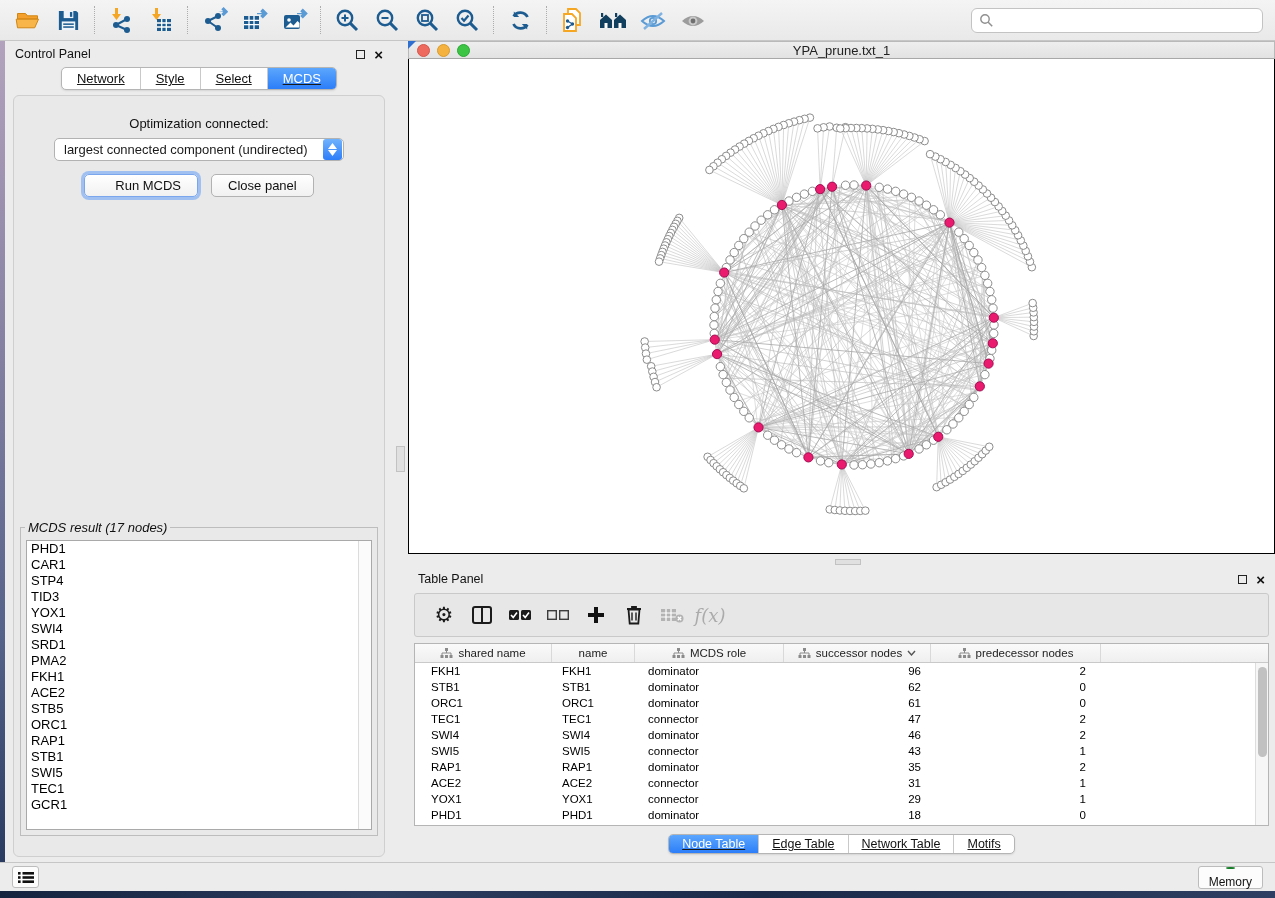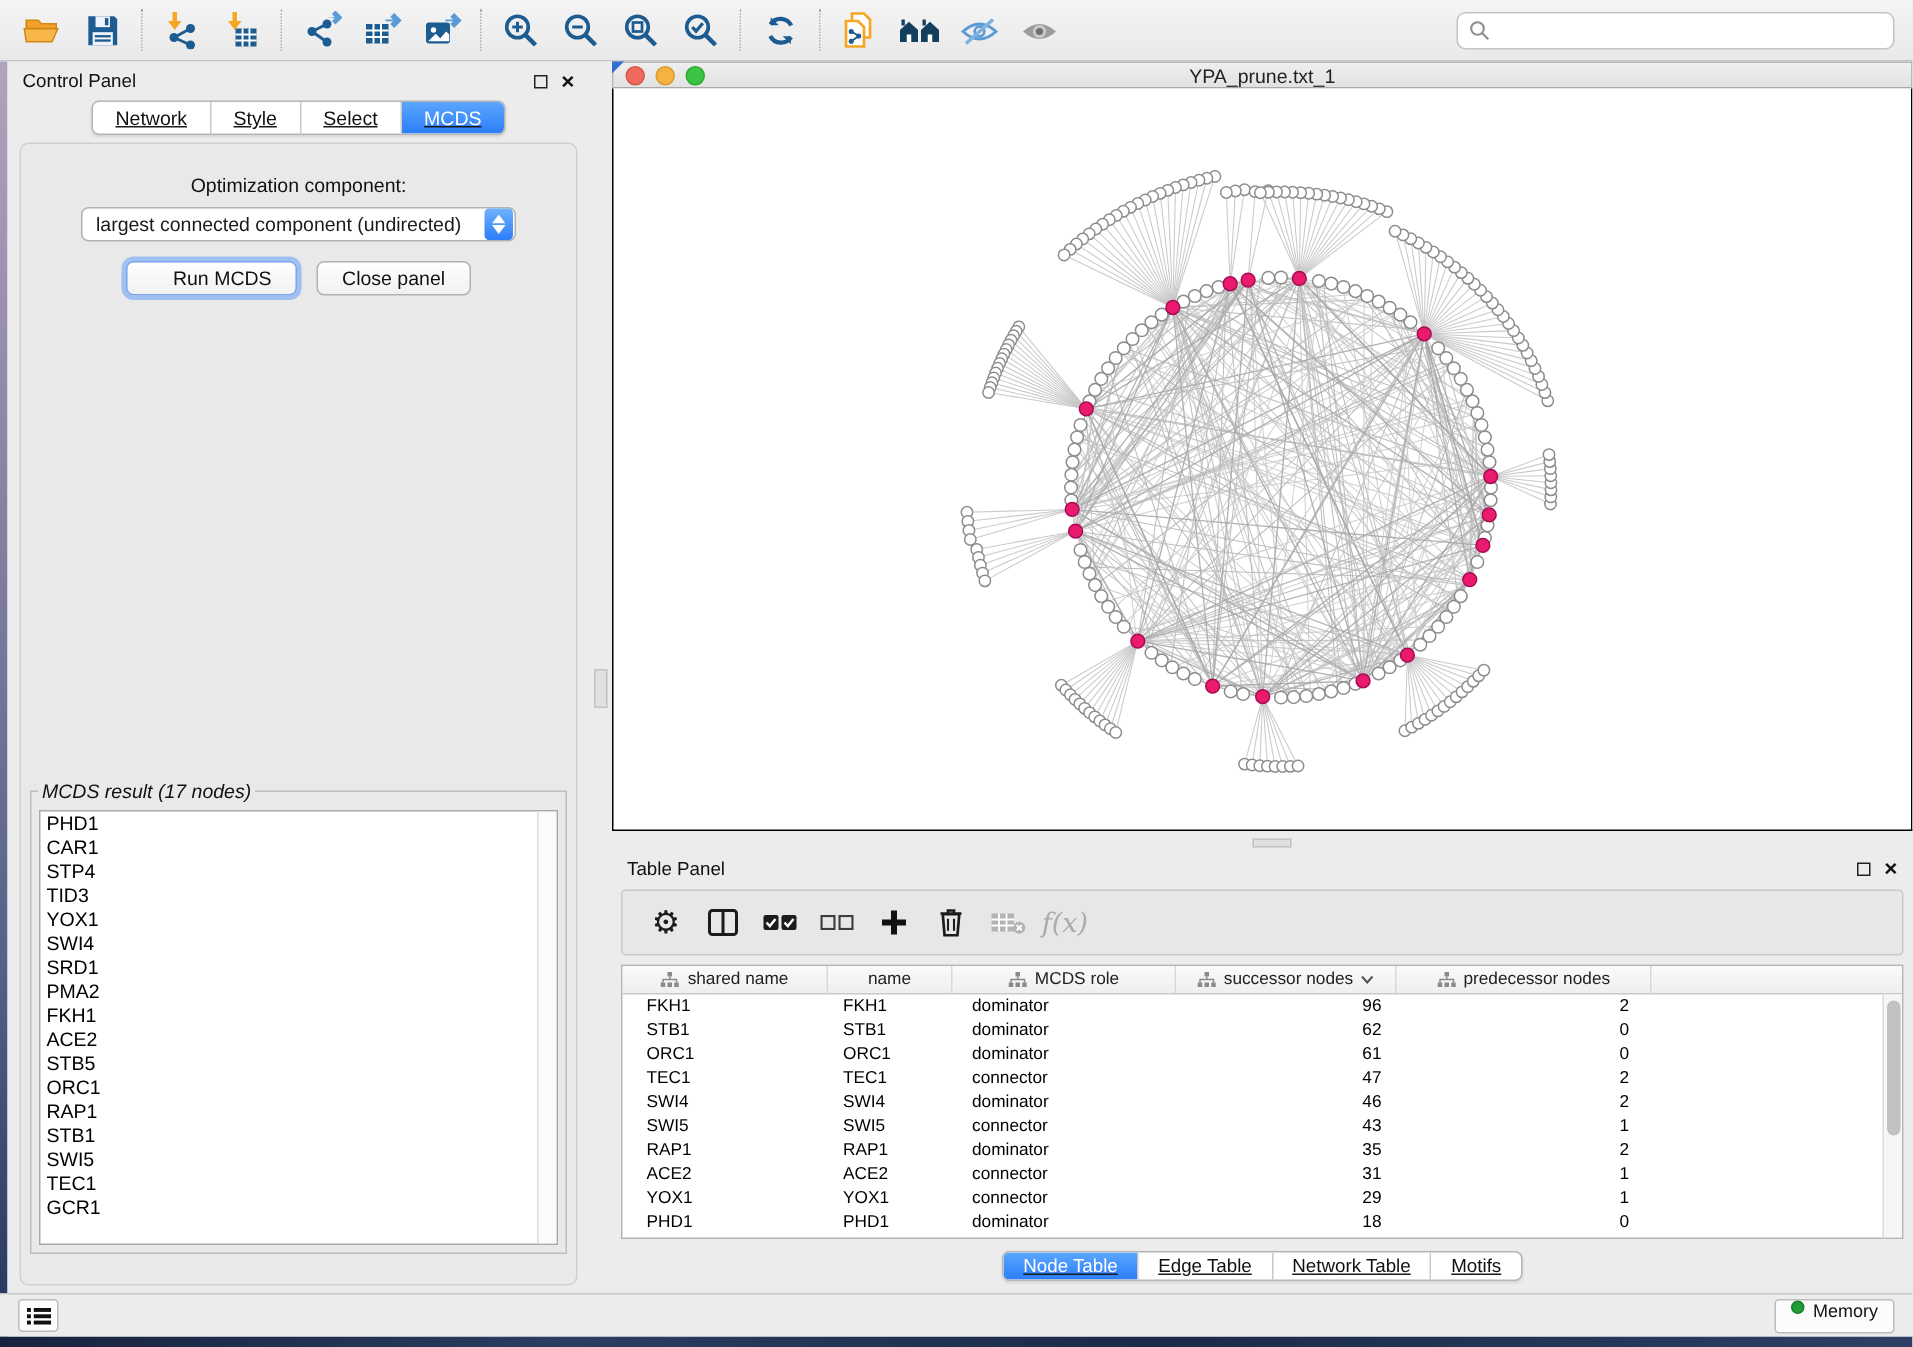--- a/index.html
+++ b/index.html
@@ -100,21 +100,21 @@
   #table-thumb { position:absolute; left:2px; top:4px; width:9px; height:90px; background:#c1c1c1; border-radius:5px; }
   #tp-tabs-row { position:absolute; left:0; right:0; bottom:8px; display:flex; justify-content:center;text-decoration:underline; }
   #tp-tabs-row .seg > div { font-size:12.5px; padding:2px 13px; }
 
   
   #status-bar { position:absolute; left:0; top:862px; width:1275px; height:29px; background:#ececec; border-top:1px solid #c6c6c6;
     display:flex; align-items:center; padding:0 12px; }
   #list-btn { width:27px; height:22px; background:#fcfcfc; border:1px solid #bcbcbc; border-radius:3px;
     display:flex; align-items:center; justify-content:center; }
   #memory-btn { margin-left:auto; height:23px; background:#fcfcfc; border:1px solid #bcbcbc; border-radius:3px;
-    display:flex; gap:6px; padding:0 10px; font-size:12px; color:#111; }
+    display:flex; align-items:center; gap:6px; padding:0 10px; font-size:12px; color:#111;flex-direction:column; }
   #memory-dot { width:9px; height:9px; border-radius:50%; background:#1f9e36; border:1px solid #157c27; }
 
   svg.ic { display:block; }
 </style>
 </head>
 <body>
 
 <div id="desktop-left"></div>
 <div id="desktop-bottom"></div>
 
@@ -277,21 +277,21 @@
   </div>
   <div id="cp-tabs-row">
     <div class="seg">
       <div>Network</div>
       <div>Style</div>
       <div>Select</div>
       <div class="active">MCDS</div>
     </div>
   </div>
   <div id="cp-inner">
-    <div id="opt-label">Optimization component:</div>
+    <div id="opt-label">Optimization connected:</div>
     <div id="criterion-select">
       <span class="val">largest connected component (undirected)</span>
       <span class="stepper">
         <svg class="ic" width="9" height="6" viewBox="0 0 9 6">
             <path d="M4.5 0L9 6H0z" fill="#fff"></path>
           </svg>
         <svg class="ic" width="9" height="6" viewBox="0 0 9 6">
             <path d="M4.5 6L0 0h9z" fill="#fff"></path>
           </svg>
       </span>

